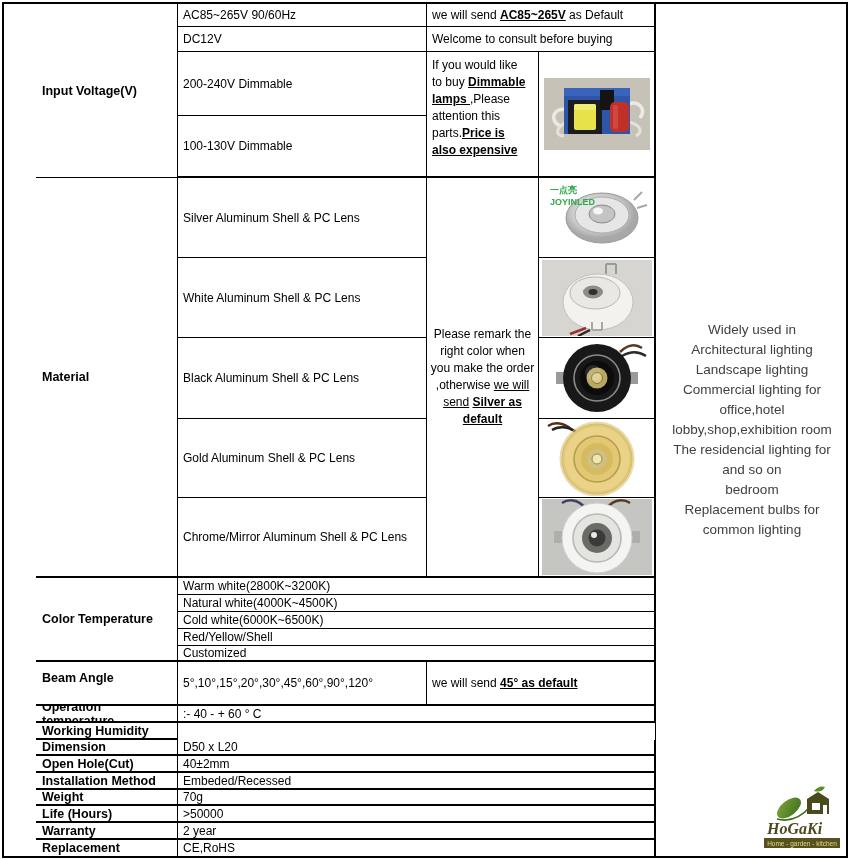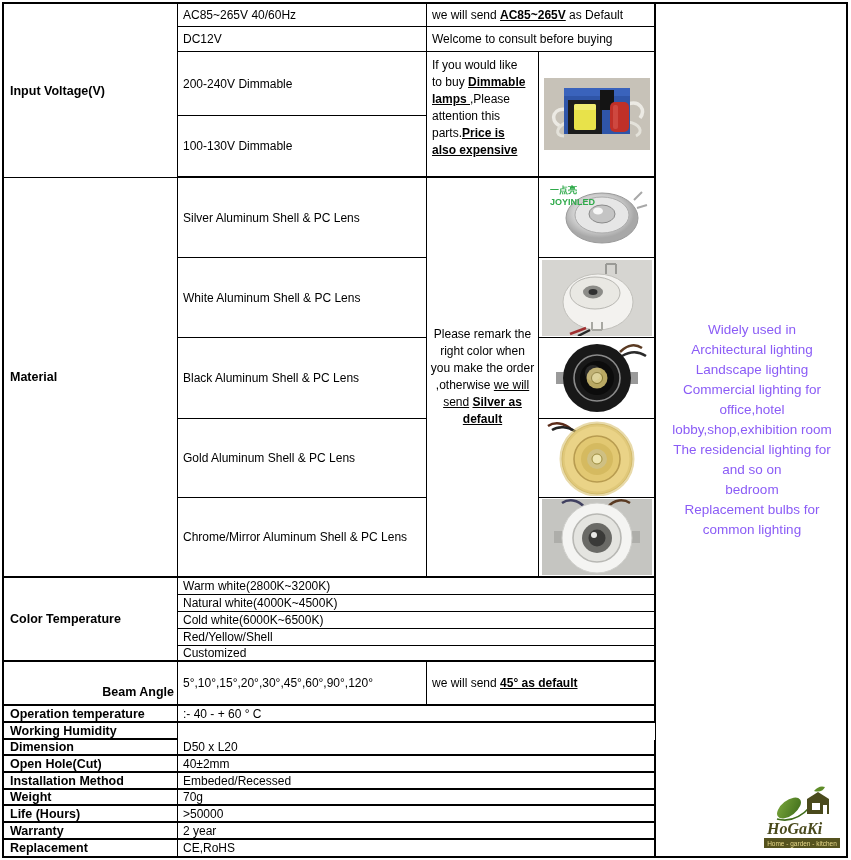--- a/index.html
+++ b/index.html
@@ -7,44 +7,44 @@
         font-family:"Liberation Sans","DejaVu Sans",sans-serif;color:#000;}
   .tbl{position:absolute;left:2px;top:2px;display:grid;
        grid-template-columns:174px 249px 112px 116px 191px;
        grid-template-rows:23px 25px 64px 62px 80px 80px 81px 79px 80px 17px 17px 17px 17px 16px 44px 17px 17px 16px 17px 17px 16px 17px 17px 16px;
        border:2px solid #000;background:#fff;}
   .cell{box-sizing:border-box;border-right:1px solid #000;border-bottom:1px solid #000;
         display:flex;align-items:center;font-size:12px;line-height:14px;
         padding:0 3px 0 5px;overflow:hidden;}
   .bb2{border-bottom-width:2px;}
   .bb0{border-bottom:none;}
-  .lab{font-weight:bold;padding-left:6px;font-size:12.5px;}
-  .lab-bottom{align-items:flex-end;padding-bottom:5px;justify-content:flex-end;}
+  .lab{font-weight:bold;padding-left:6px;font-size:12.5px;margin-left:32px;}
+  .lab-bottom{align-items:flex-end;padding-bottom:19px;}
   .note-dim{align-items:flex-start;padding:5px 8px 0 5px;line-height:17px;display:block;}
   .note-mat{justify-content:flex-end;text-align:center;line-height:17px;padding:0 2px;}
   .em{font-weight:bold;text-decoration:underline;}
   .un{text-decoration:underline;}
   .imgcell{justify-content:center;padding:0;}
   .rightcol{grid-area:1/5/25/6;border-left:1px solid #000;border-right:none;border-bottom:none;
             position:relative;display:flex;flex-direction:column;justify-content:center;align-items:center;}
-  .usage{text-align:center;font-size:13.5px;line-height:20px;color:#8b5cf6;}
+  .usage{text-align:center;font-size:13.5px;line-height:20px;color:#404040;}
   .logo{position:absolute;right:3px;bottom:6px;}
   svg{display:block;}
 </style>
 </head>
 <body>
 
 <div class="page">
   <div class="tbl">
 
     <div class="cell lab" style="grid-area:1/1/5/2">
         <span>Input Voltage(V)</span>
       </div>
     <div class="cell" style="grid-area:1/2/2/3">
-        <span>AC85~265V 40/60Hz</span>
+        <span>AC85~265V 90/60Hz</span>
       </div>
     <div class="cell" style="grid-area:1/3/2/5">
       <span><span>we will send </span><span class="em">AC85~265V</span><span> as Default</span></span>
     </div>
     <div class="cell" style="grid-area:2/2/3/3">
         <span>DC12V</span>
       </div>
     <div class="cell" style="grid-area:2/3/3/5">
         <span>Welcome to consult before buying</span>
       </div>

